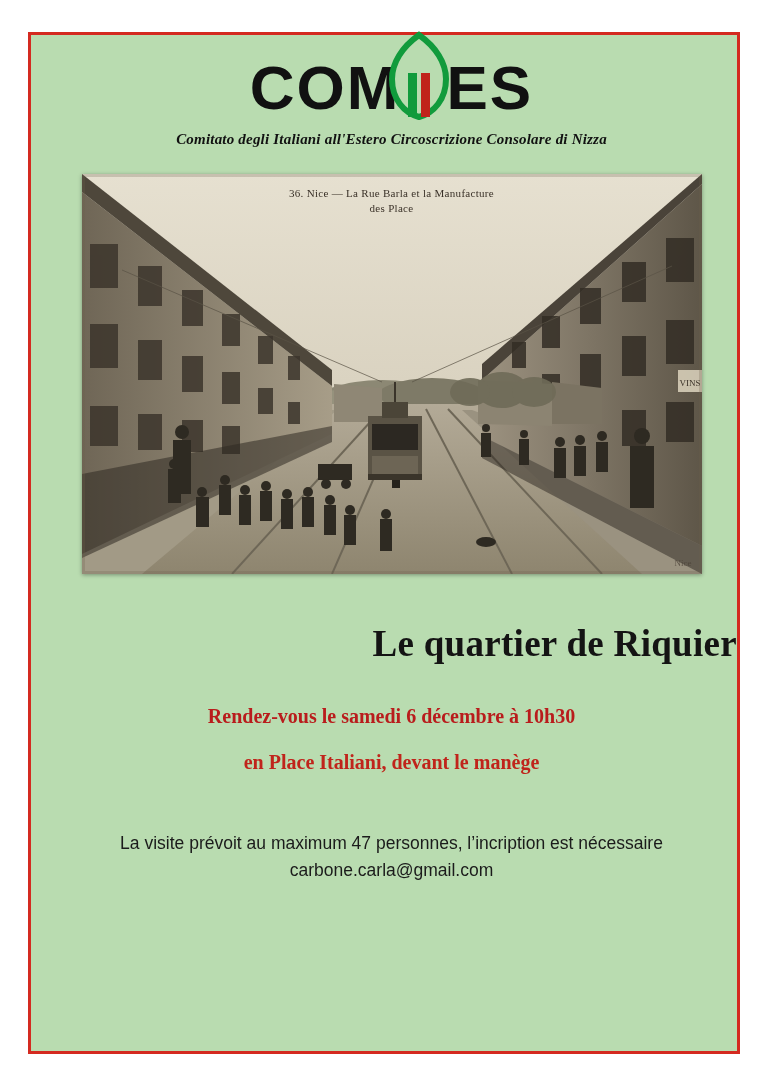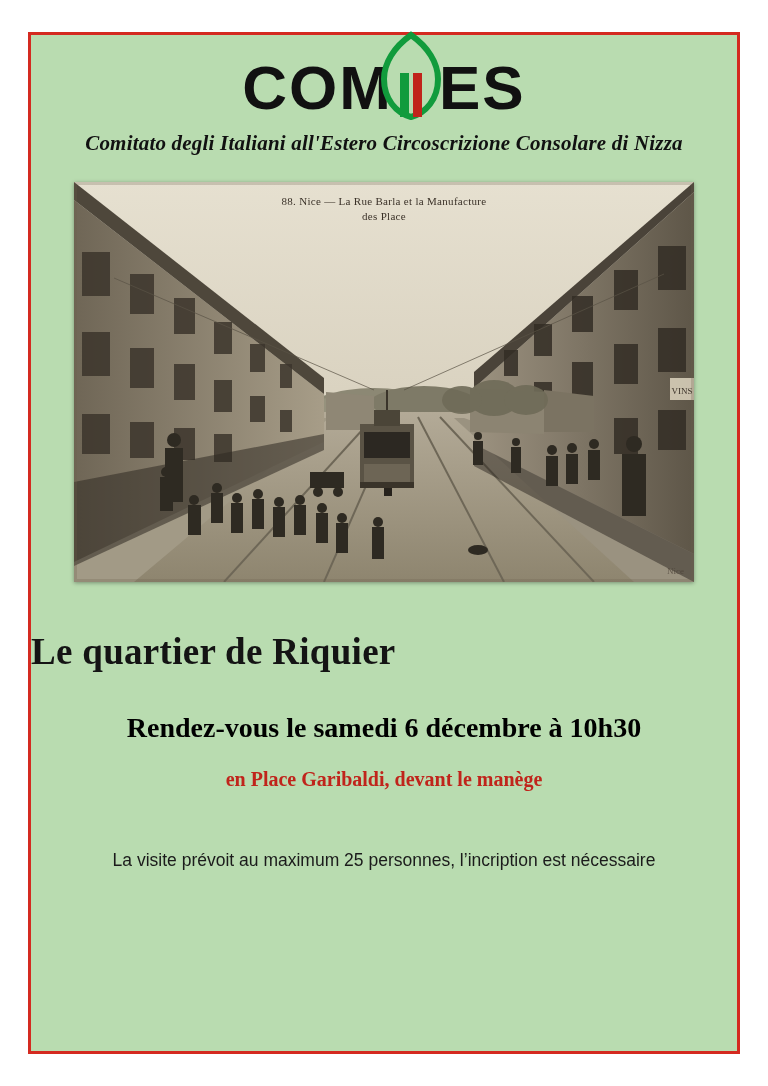--- a/index.html
+++ b/index.html
@@ -22,20 +22,21 @@
     height: 1022px;
     border: 3px solid #d42a20;
     background: #b9dcb0;
     box-sizing: border-box;
   }
 
   .poster-inner {
     position: absolute;
     inset: 0;
     background: #b9dcb0;
+    padding-left: 15px;
   }
 
   
   .logo-block {
     text-align: center;
     padding-top: 22px;
   }
   .logo-wordmark {
     position: relative;
     display: inline-block;
@@ -61,21 +62,21 @@
     width: 74px;
     height: 92px;
     transform: translateX(-10px);
     pointer-events: none;
   }
   .logo-tagline {
     margin-top: 12px;
     font-family: "Liberation Serif", serif;
     font-style: italic;
     font-weight: bold;
-    font-size: 21px;
+    font-size: 15px;
     color: #111111;
     letter-spacing: 0.2px;
   }
 
   
   .photo-wrap {
     margin: 26px auto 0;
     width: 620px;
     height: 400px;
     position: relative;
@@ -108,34 +109,35 @@
     font-size: 9px;
     color: #4a4036;
     opacity: 0.75;
     z-index: 6;
     margin-left: 8px;
   }
 
   
   .title {
     margin-top: 48px;
-    text-align: left;
+    text-align: right;
     font-family: "Liberation Serif", serif;
     font-weight: bold;
     font-size: 37px;
     color: #141414;
     letter-spacing: 0.3px;
+    margin-left: 16px;
   }
   .meet {
     margin-top: 40px;
     text-align: center;
     font-family: "Liberation Serif", serif;
     font-weight: bold;
-    font-size: 28px;
-    color: #000000;
+    font-size: 20px;
+    color: #b91c1c;
     line-height: 1.1;
   }
   .meet-second {
     margin-top: 24px;
     text-align: center;
     font-family: "Liberation Serif", serif;
     font-weight: bold;
     font-size: 20px;
     color: #c0241b;
   }
@@ -348,29 +350,30 @@
               <ellipse cx="404" cy="254" rx="4" ry="4"></ellipse>
               <rect x="399" y="259" width="10" height="24"></rect>
             </g>
 
           <ellipse cx="404" cy="368" rx="10" ry="5"></ellipse>
         </g>
 
         <rect x="0" y="0" width="620" height="400" fill="none" stroke="#6b5f4a" stroke-width="6" opacity="0.25"></rect>
       </svg>
       <div class="photo-caption">
-        <div>88. Nice — La Rue Barla et la Manufacture</div>
+        <div>36. Nice — La Rue Barla et la Manufacture</div>
         <div>des Place</div>
       </div>
       <div class="photo-corner-note">Nice</div>
     </div>
 
     <div class="title">Le quartier de Riquier</div>
 
     <div class="meet">Rendez-vous le samedi 6 décembre à 10h30</div>
-    <div class="meet-second">en Place Garibaldi, devant le manège</div>
+    <div class="meet-second">en Place Italiani, devant le manège</div>
 
     <div class="note">
-      <div>La visite prévoit au maximum 25 personnes, l’incription est nécessaire</div>
+      <div>La visite prévoit au maximum 47 personnes, l’incription est nécessaire</div>
+      <div>carbone.carla@gmail.com</div>
     </div>
 
   </div>
 </div>
 
 </body></html>

